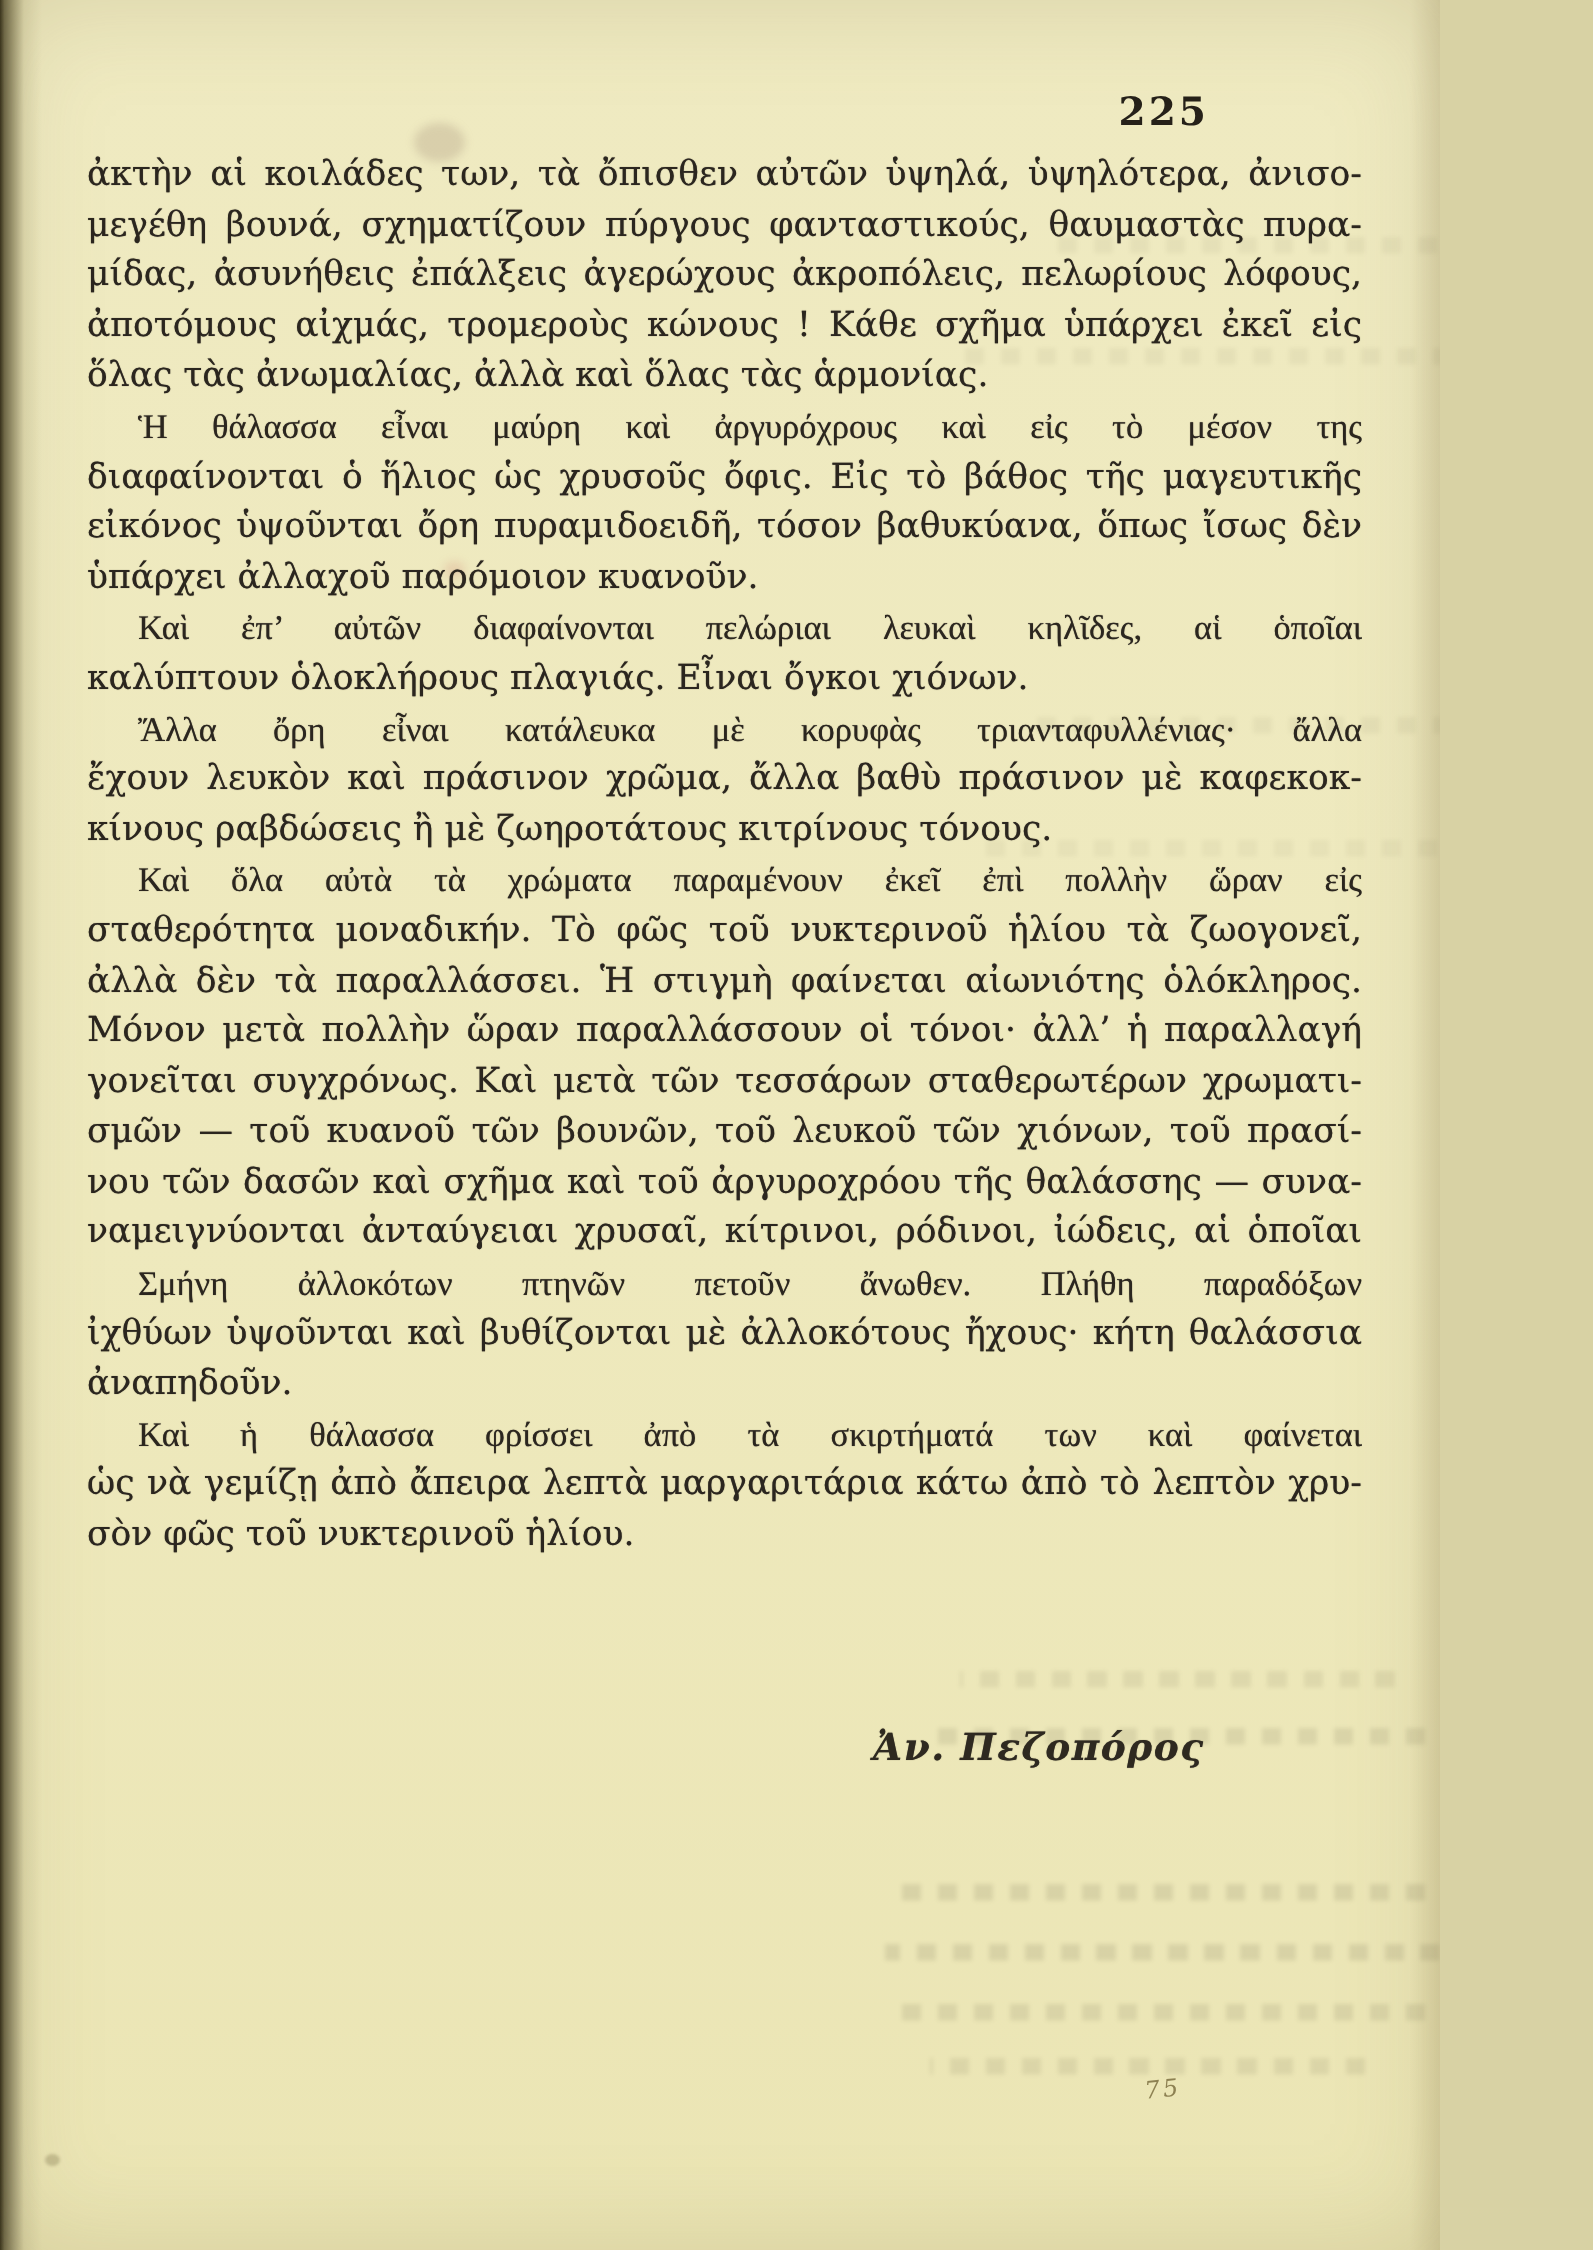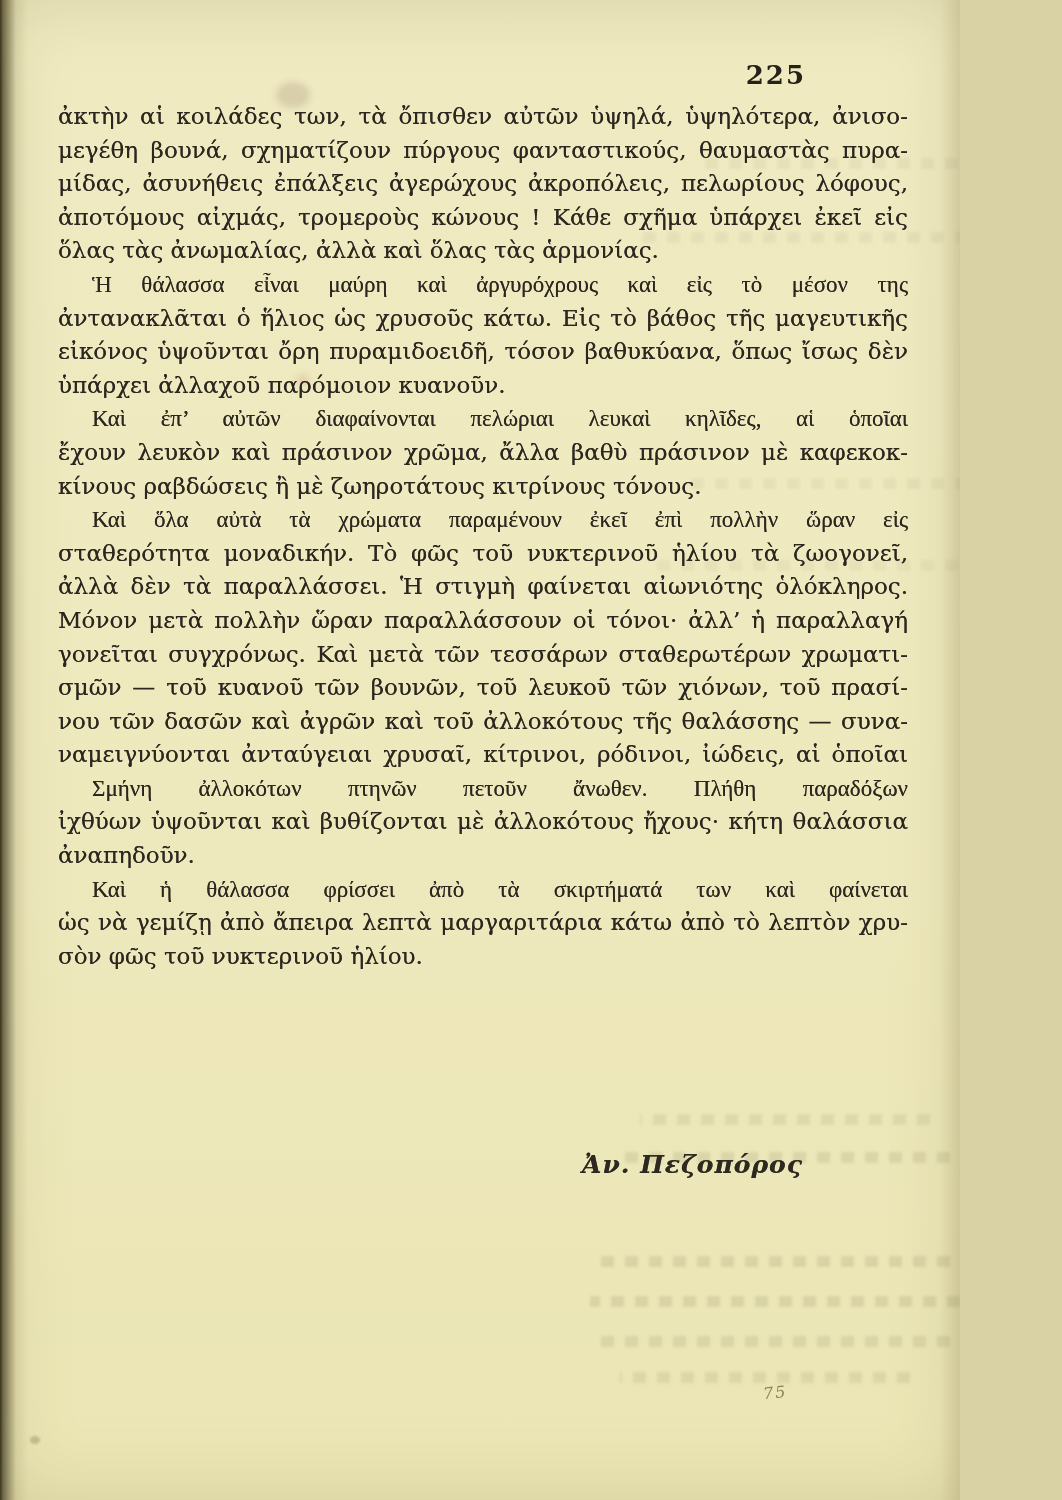--- a/index.html
+++ b/index.html
@@ -103,33 +103,35 @@
 
   <div class="pagenum">225</div>
 
   <div id="text-block" class="text-block">
       <div class="line">ἀκτὴν αἱ κοιλάδες των, τὰ ὄπισθεν αὐτῶν ὑψηλά, ὑψηλότερα, ἀνισο-</div>
       <div class="line">μεγέθη βουνά, σχηματίζουν πύργους φανταστικούς, θαυμαστὰς πυρα-</div>
       <div class="line">μίδας, ἀσυνήθεις ἐπάλξεις ἀγερώχους ἀκροπόλεις, πελωρίους λόφους,</div>
       <div class="line">ἀποτόμους αἰχμάς, τρομεροὺς κώνους ! Κάθε σχῆμα ὑπάρχει ἐκεῖ εἰς</div>
       <div class="line last">ὅλας τὰς ἀνωμαλίας, ἀλλὰ καὶ ὅλας τὰς ἁρμονίας.</div>
       <div class="line indent">Ἡ θάλασσα εἶναι μαύρη καὶ ἀργυρόχρους καὶ εἰς τὸ μέσον της</div>
-      <div class="line">ἀντανακλᾶται ὁ ἥλιος ὡς χρυσοῦς κάτω. Εἰς τὸ βάθος τῆς μαγευτικῆς</div>
+      <div class="line">διαφαίνονται ὁ ἥλιος ὡς χρυσοῦς ὄφις. Εἰς τὸ βάθος τῆς μαγευτικῆς</div>
       <div class="line">εἰκόνος ὑψοῦνται ὄρη πυραμιδοειδῆ, τόσον βαθυκύανα, ὅπως ἴσως δὲν</div>
       <div class="line last">ὑπάρχει ἀλλαχοῦ παρόμοιον κυανοῦν.</div>
       <div class="line indent">Καὶ ἐπ’ αὐτῶν διαφαίνονται πελώριαι λευκαὶ κηλῖδες, αἱ ὁποῖαι</div>
+      <div class="line last">καλύπτουν ὁλοκλήρους πλαγιάς. Εἶναι ὄγκοι χιόνων.</div>
+      <div class="line indent">Ἄλλα ὄρη εἶναι κατάλευκα μὲ κορυφὰς τριανταφυλλένιας· ἄλλα</div>
       <div class="line">ἔχουν λευκὸν καὶ πράσινον χρῶμα, ἄλλα βαθὺ πράσινον μὲ καφεκοκ-</div>
       <div class="line last">κίνους ραβδώσεις ἢ μὲ ζωηροτάτους κιτρίνους τόνους.</div>
       <div class="line indent">Καὶ ὅλα αὐτὰ τὰ χρώματα παραμένουν ἐκεῖ ἐπὶ πολλὴν ὥραν εἰς</div>
       <div class="line">σταθερότητα μοναδικήν. Τὸ φῶς τοῦ νυκτερινοῦ ἡλίου τὰ ζωογονεῖ,</div>
       <div class="line">ἀλλὰ δὲν τὰ παραλλάσσει. Ἡ στιγμὴ φαίνεται αἰωνιότης ὁλόκληρος.</div>
       <div class="line">Μόνον μετὰ πολλὴν ὥραν παραλλάσσουν οἱ τόνοι· ἀλλ’ ἡ παραλλαγή</div>
       <div class="line">γονεῖται συγχρόνως. Καὶ μετὰ τῶν τεσσάρων σταθερωτέρων χρωματι-</div>
       <div class="line">σμῶν — τοῦ κυανοῦ τῶν βουνῶν, τοῦ λευκοῦ τῶν χιόνων, τοῦ πρασί-</div>
-      <div class="line">νου τῶν δασῶν καὶ ἀγρῶν καὶ τοῦ ἀλλοκότους τῆς θαλάσσης — συνα-</div>
+      <div class="line">νου τῶν δασῶν καὶ σχῆμα καὶ τοῦ ἀργυροχρόου τῆς θαλάσσης — συνα-</div>
       <div class="line">ναμειγνύονται ἀνταύγειαι χρυσαῖ, κίτρινοι, ρόδινοι, ἰώδεις, αἱ ὁποῖαι</div>
       <div class="line indent">Σμήνη ἀλλοκότων πτηνῶν πετοῦν ἄνωθεν. Πλήθη παραδόξων</div>
       <div class="line">ἰχθύων ὑψοῦνται καὶ βυθίζονται μὲ ἀλλοκότους ἤχους· κήτη θαλάσσια</div>
       <div class="line last">ἀναπηδοῦν.</div>
       <div class="line indent">Καὶ ἡ θάλασσα φρίσσει ἀπὸ τὰ σκιρτήματά των καὶ φαίνεται</div>
       <div class="line">ὡς νὰ γεμίζῃ ἀπὸ ἄπειρα λεπτὰ μαργαριτάρια κάτω ἀπὸ τὸ λεπτὸν χρυ-</div>
       <div class="line last">σὸν φῶς τοῦ νυκτερινοῦ ἡλίου.</div>
     </div>
 
   <div class="signature">Ἀν. Πεζοπόρος</div>

